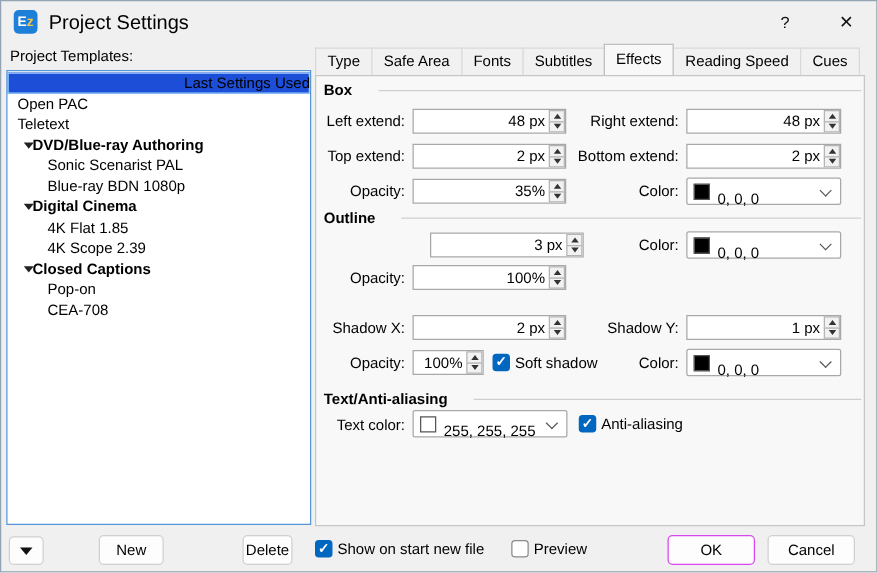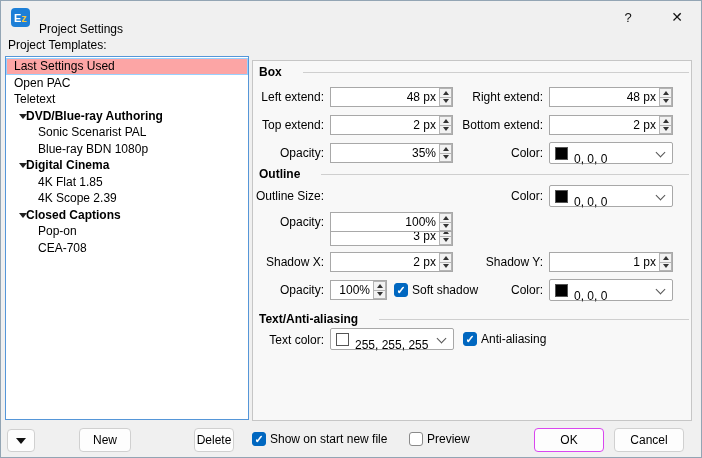--- a/index.html
+++ b/index.html
@@ -8,31 +8,31 @@
     background:#f0f0f0;border:1px solid #93a5b4;
     font-family:"Liberation Sans",sans-serif;font-size:12px;color:#000;
     overflow:hidden;
   }
   
   .titlebar{position:absolute;left:0;top:0;right:0;height:32px;}
   .app-icon{position:absolute;left:10px;top:7px;width:19px;height:19px;border-radius:4px;
     background:#1d7fd7;color:#fff;font-weight:bold;font-size:11px;
     display:flex;align-items:center;justify-content:center;letter-spacing:0;}
   .app-icon .z{color:#f6c744;}
-  .title-text{position:absolute;left:38px;top:9px;font-size:12px;margin-top:12px;}
+  .title-text{position:absolute;left:38px;top:9px;font-size:16px;}
   .cap-btn{position:absolute;top:0;height:32px;display:flex;align-items:center;justify-content:center;
     font-size:13px;color:#111;cursor:default;}
   .help-btn{left:606px;width:42px;}
   .close-btn{left:652px;width:48px;font-size:14px;}
   
   .pt-label{position:absolute;left:7px;top:37px;}
   .listbox{position:absolute;left:4px;top:55px;width:244px;height:364px;box-sizing:border-box;
     background:#fff;border:1px solid #5596d8;padding-top:1px;overflow:hidden;}
   .lrow{position:relative;height:16.5px;line-height:16.5px;padding-left:8px;white-space:nowrap;}
-  .lrow.selected{background:#fca5a5;box-shadow:inset 0 0 0 1px #99d1ff;}
+  .lrow.selected{background:#1d4ed8;box-shadow:inset 0 0 0 1px #99d1ff;text-align:right;}
   .lrow.group{font-weight:bold;padding-left:20px;}
   .lrow.child{padding-left:32px;}
   .tri-down{position:absolute;left:13px;top:6px;width:0;height:0;
     border-left:4px solid transparent;border-right:4px solid transparent;border-top:5px solid #222;}
   
   .tabs{position:absolute;left:251px;top:35px;height:24px;display:flex;align-items:flex-end;}
   .tab{height:21px;line-height:21px;padding:0 9px;background:#f1f1f1;
     border:1px solid #d9d9d9;border-bottom:none;margin-right:-1px;white-space:nowrap;}
   .tab.active{height:24px;line-height:23px;background:#f8f8f8;border:1px solid #bfbfbf;
     border-bottom:none;position:relative;z-index:3;}
@@ -103,20 +103,29 @@
     <div class="lrow child"><span>Sonic Scenarist PAL</span></div>
     <div class="lrow child"><span>Blue-ray BDN 1080p</span></div>
     <div class="lrow group"><span class="tri-down"></span><span>Digital Cinema</span></div>
     <div class="lrow child"><span>4K Flat 1.85</span></div>
     <div class="lrow child"><span>4K Scope 2.39</span></div>
     <div class="lrow group"><span class="tri-down"></span><span>Closed Captions</span></div>
     <div class="lrow child"><span>Pop-on</span></div>
     <div class="lrow child"><span>CEA-708</span></div>
   </div>
 
+  <div class="tabs">
+    <div class="tab">Type</div>
+    <div class="tab">Safe Area</div>
+    <div class="tab">Fonts</div>
+    <div class="tab">Subtitles</div>
+    <div class="tab active">Effects</div>
+    <div class="tab">Reading Speed</div>
+    <div class="tab">Cues</div>
+  </div>
   <div class="panel"></div>
 
   <div class="ghead" style="top:64px;">
     <span>Box</span>
       <span class="line"></span>
   </div>
   <div class="flabel" style="left:240px;width:83px;top:86px;">Left extend:</div>
   <div class="spinbox" style="left:329px;width:123px;top:86px;">
     <div class="sval">48 px</div>
     <div class="spin">
@@ -162,22 +171,21 @@
   <div class="combo" style="left:548px;width:124px;top:141px;">
     <span class="swatch" style="background: rgb(0, 0, 0);"></span>
     <span class="ctext">0, 0, 0</span>
     <span class="chev"></span>
   </div>
 
   <div class="ghead" style="top:166px;">
     <span>Outline</span>
       <span class="line"></span>
   </div>
-  <div class="flabel" style="left:240px;width:83px;top:185px;">Outline Size:</div>
-  <div class="spinbox" style="left:329px;width:123px;top:185px;margin-top:40px;">
+  <div class="spinbox" style="left:343px;width:123px;top:185px;">
     <div class="sval">3 px</div>
     <div class="spin">
         <div class="up"></div>
         <div class="down"></div>
       </div>
   </div>
   <div class="flabel" style="left:455px;width:87px;top:185px;">Color:</div>
   <div class="combo" style="left:548px;width:124px;top:184px;">
     <span class="swatch" style="background: rgb(0, 0, 0);"></span>
     <span class="ctext">0, 0, 0</span>

